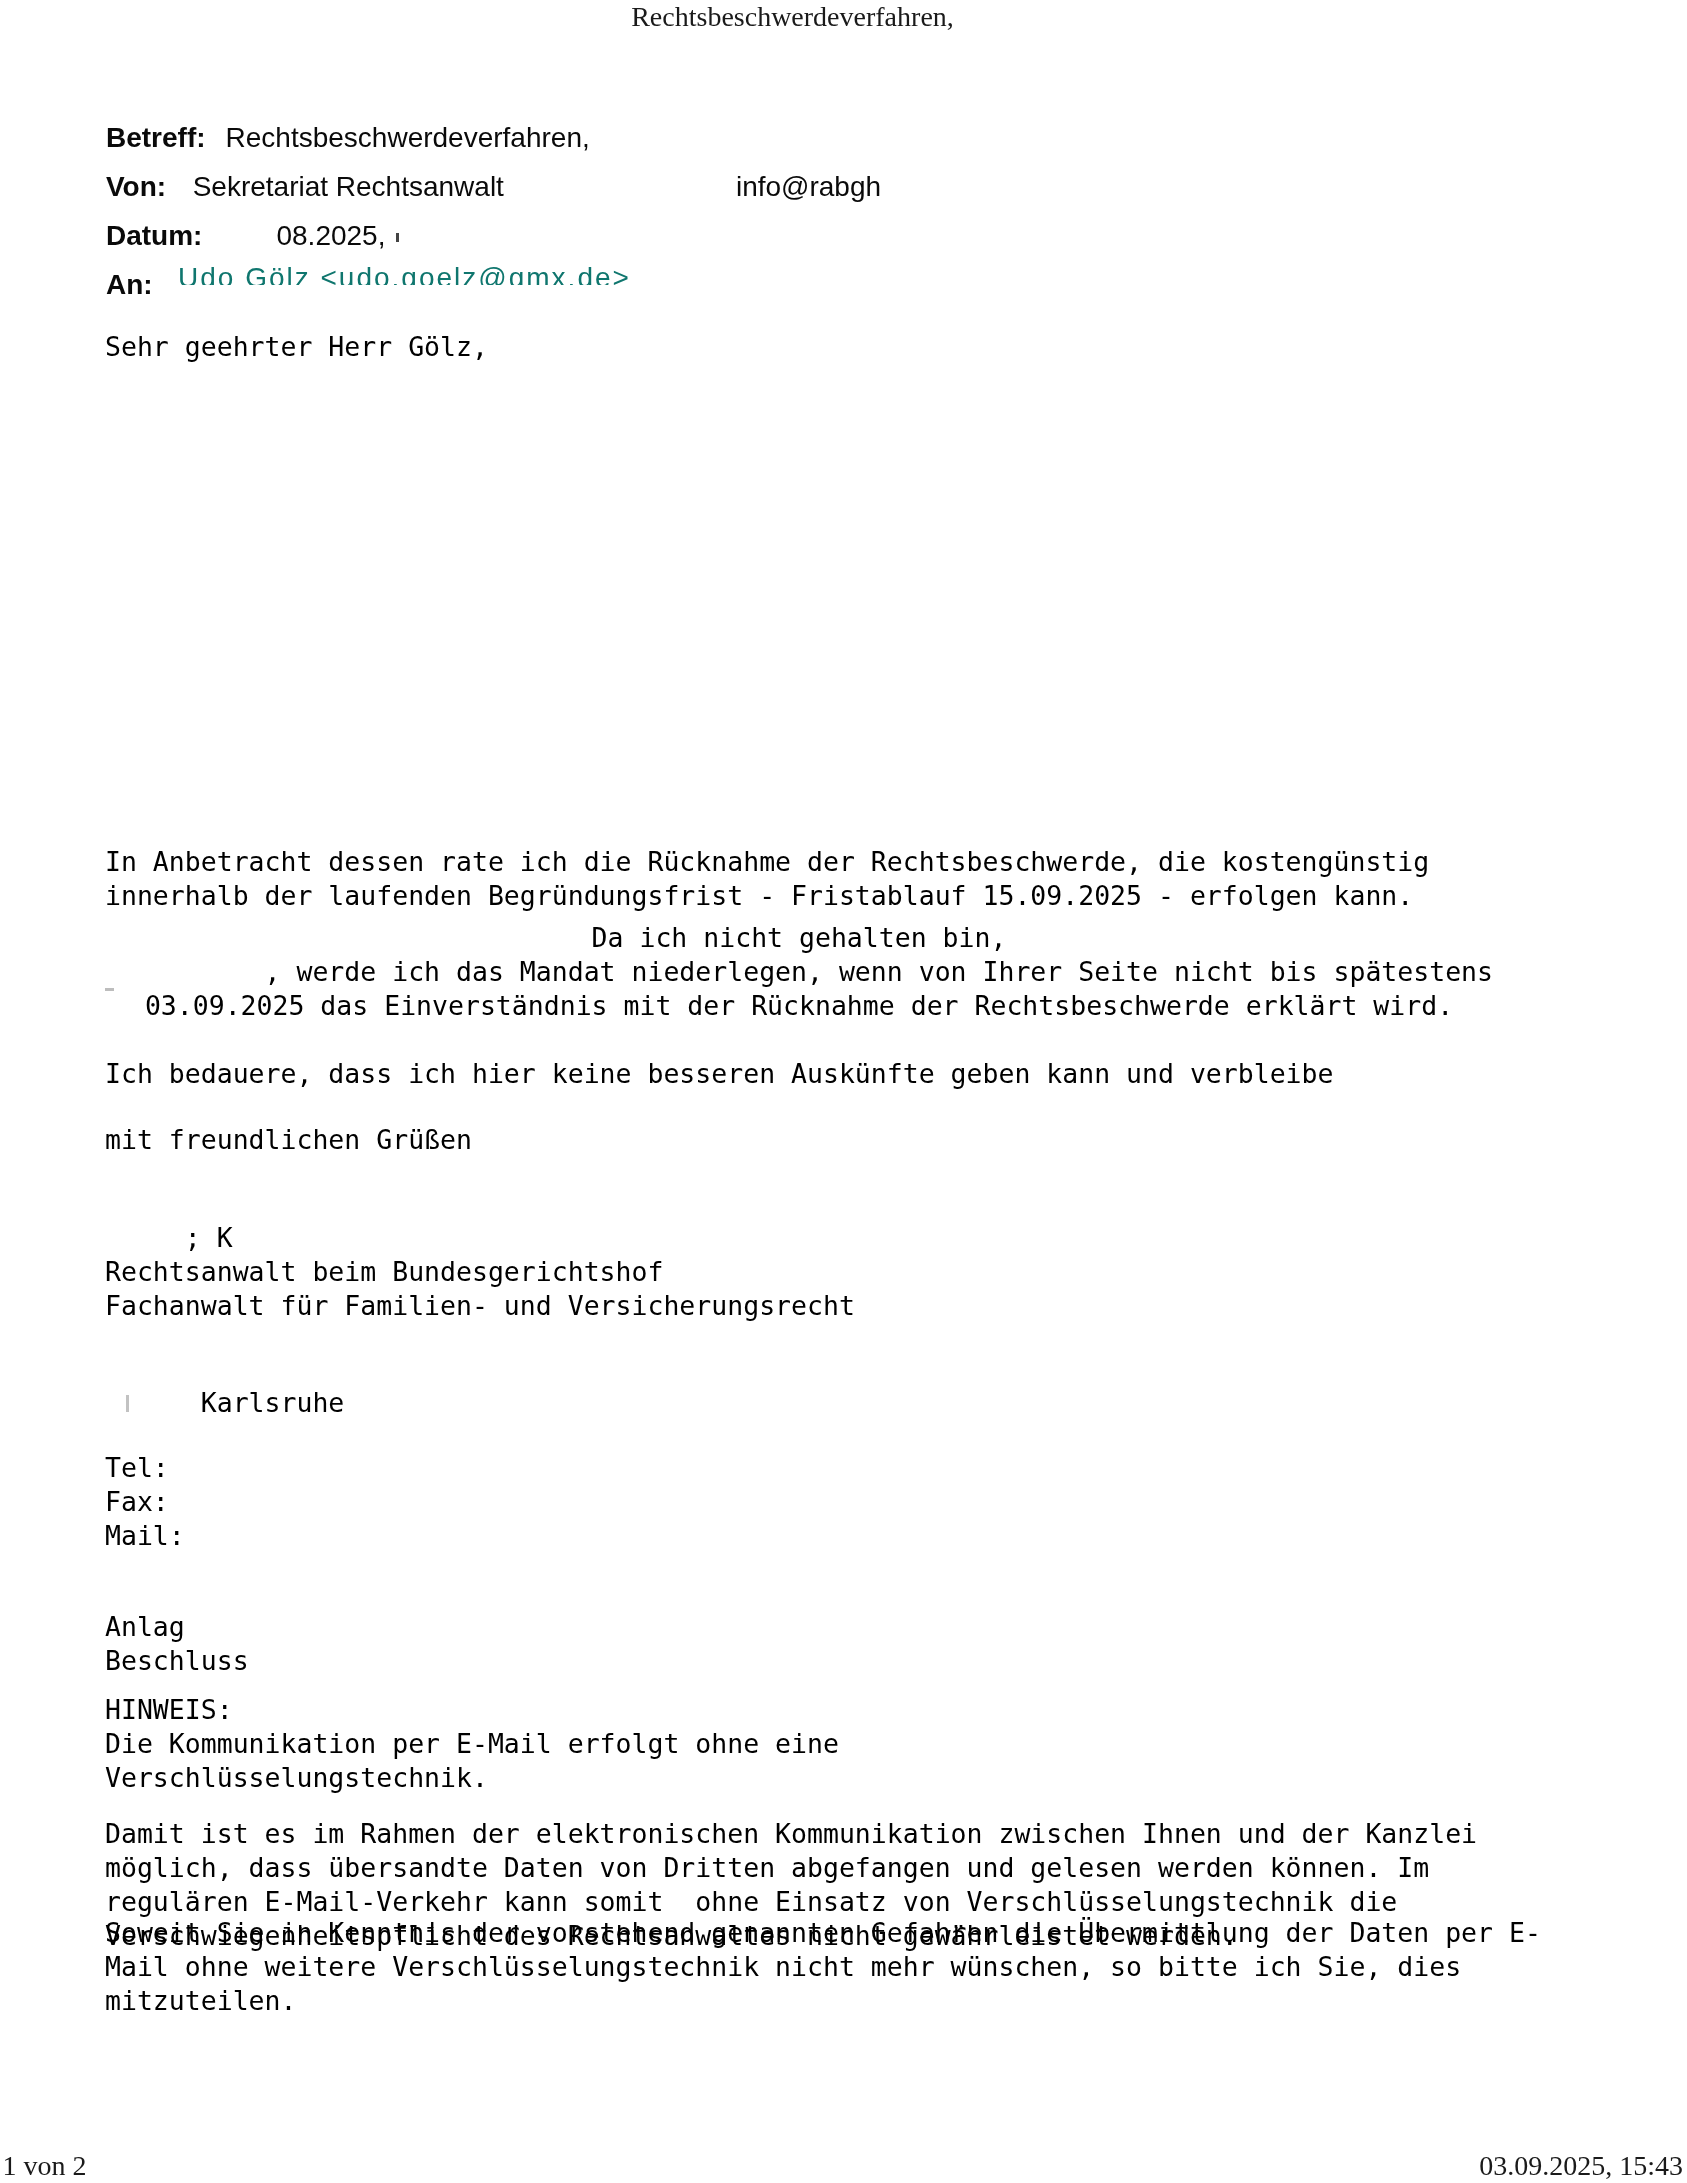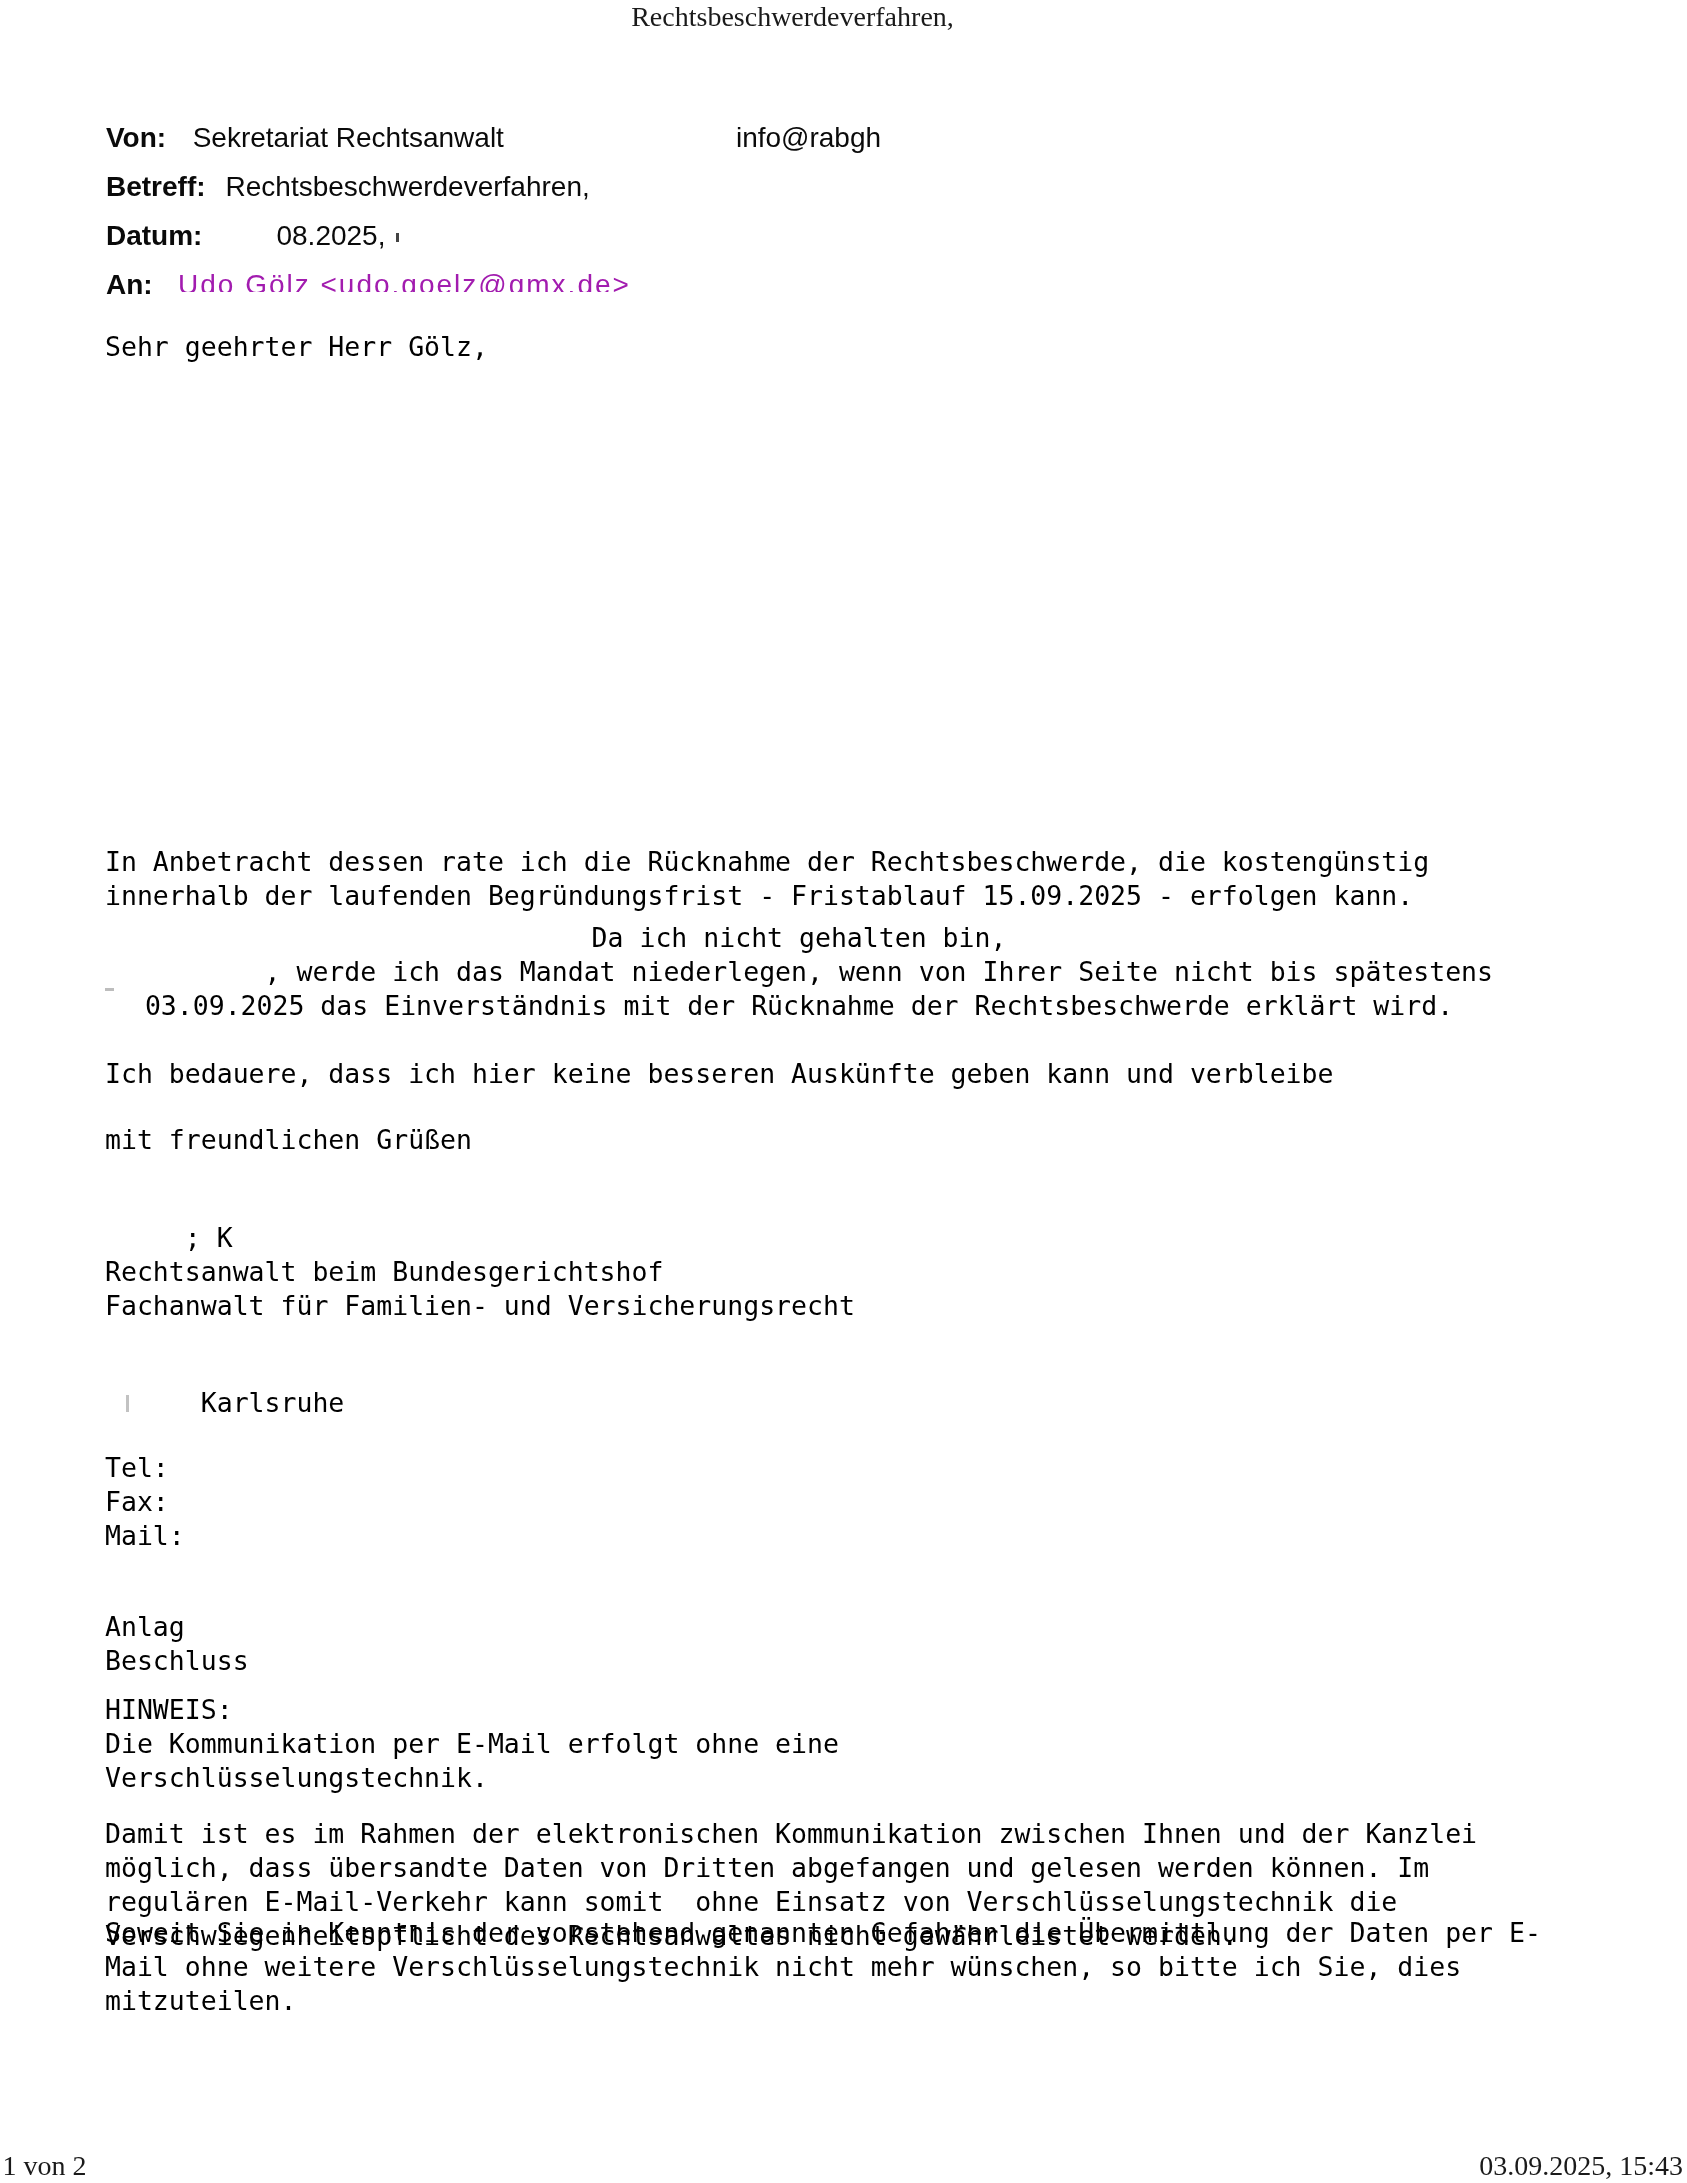--- a/index.html
+++ b/index.html
@@ -18,22 +18,22 @@
     position:absolute;left:106px;top:113px;width:1456px;
     font-family:"Liberation Sans", sans-serif;font-size:28px;color:#0a0a0a;
   }
   .hrow{height:49px;line-height:49px;white-space:nowrap;position:relative;}
   .hrow .lbl{font-weight:bold;}
   .val-betreff{margin-left:20px;}
   .val-von{margin-left:26.5px;}
   .val-email{margin-left:232px;}
   .val-datum{margin-left:74px;}
   .an-clip{
-    position:absolute;left:72px;top:11px;height:21px;overflow:hidden;
-    line-height:28px;white-space:nowrap;letter-spacing:2px;color:#a21caf;text-align:right;
+    position:absolute;left:72px;top:4px;height:21px;overflow:hidden;
+    line-height:28px;white-space:nowrap;letter-spacing:2px;color:#0f766e;text-align:right;
   }
 
   
   .mono{
     position:absolute;left:105px;margin:0;
     font-family:"DejaVu Sans Mono", monospace;
     font-size:26.5px;line-height:34px;color:#000000;
     white-space:pre;
   }
   #blk-salutation{top:330px;}
@@ -55,24 +55,24 @@
   #artifact-tick{left:396px;top:233px;width:2.6px;height:9.3px;background:#444;}
   #artifact-sliver{left:126px;top:1395px;width:2.6px;height:17px;background:#c2c2c2;}
 </style>
 </head>
 <body>
 
 <div id="doc-title" class="serif">Rechtsbeschwerdeverfahren,</div>
 
 <div id="mail-header">
   <div class="hrow">
-    <span class="lbl">Von:</span><span class="val-von">Sekretariat Rechtsanwalt</span><span class="val-email">info@rabgh</span>
+    <span class="lbl">Betreff:</span><span class="val-betreff">Rechtsbeschwerdeverfahren,</span>
   </div>
   <div class="hrow">
-    <span class="lbl">Betreff:</span><span class="val-betreff">Rechtsbeschwerdeverfahren,</span>
+    <span class="lbl">Von:</span><span class="val-von">Sekretariat Rechtsanwalt</span><span class="val-email">info@rabgh</span>
   </div>
   <div class="hrow">
     <span class="lbl">Datum:</span><span class="val-datum">08.2025,</span>
   </div>
   <div class="hrow">
     <span class="lbl">An:</span>
     <span class="an-clip">Udo Gölz &lt;udo.goelz@gmx.de&gt;</span>
   </div>
 </div>
 

